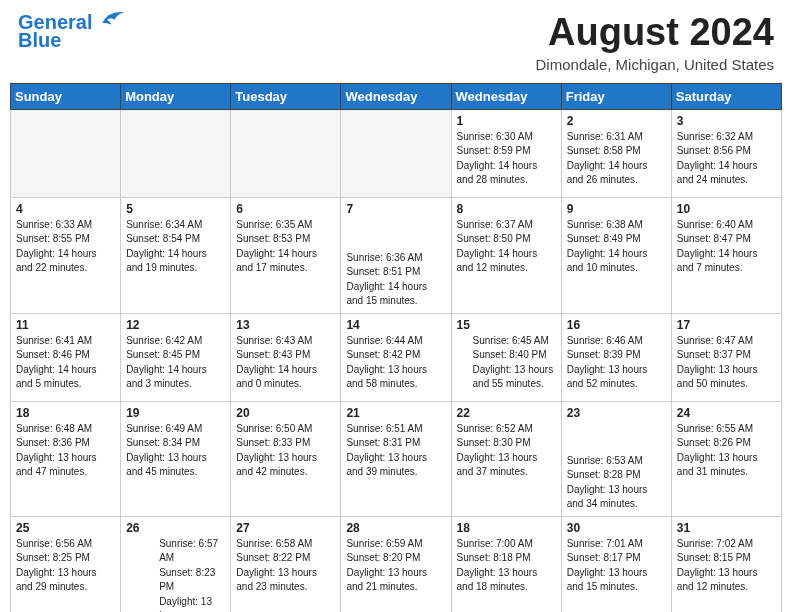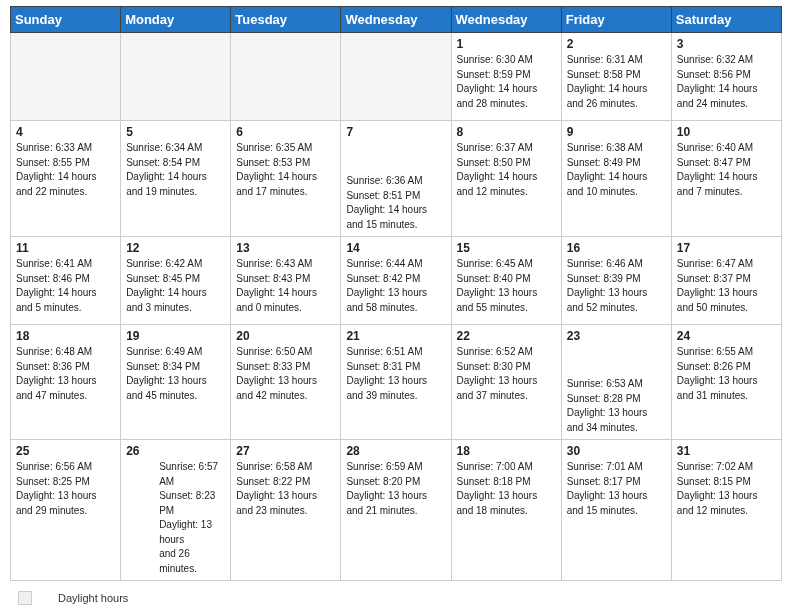--- a/index.html
+++ b/index.html
@@ -98,20 +98,37 @@
       border: 1px solid #ccc;
       display: inline-block;
       margin-right: 5px;
       vertical-align: middle;
     }
   </style>
 </head>
 <body>
 
 <div class="page">
+  <div class="header">
+    <div class="logo">
+      <div style="display:flex;align-items:center;">
+        <div style="font-size:20px;font-weight:bold;color:#333;line-height:1;">
+          <span style="color:#2176C7;">General</span>
+        </div>
+        <svg width="32" height="20" viewBox="0 0 40 26" style="margin-left:2px;margin-top:-6px;">
+          <path d="M10,18 Q18,2 38,4 Q28,8 26,14 Q22,10 16,14 Q20,16 22,20 Q16,18 10,18Z" fill="#2176C7"></path>
+        </svg>
+      </div>
+      <div style="font-size:20px;font-weight:bold;color:#2176C7;line-height:1;margin-top:-2px;">Blue</div>
+    </div>
+    <div class="title-block">
+      <div class="main-title">August 2024</div>
+      <div class="subtitle">Dimondale, Michigan, United States</div>
+    </div>
+  </div>
 
   <div class="calendar">
     <table>
       <thead>
         <tr>
         <th>Sunday</th>
             <th>Monday</th>
             <th>Tuesday</th>
             <th>Wednesday</th>
             <th>Wednesday</th>
@@ -222,21 +239,21 @@
             </td>
             <td>
               <span class="day-num">14</span>
               <div class="day-info" style="white-space: pre-line;">Sunrise: 6:44 AM
 Sunset: 8:42 PM
 Daylight: 13 hours
 and 58 minutes.</div>
             </td>
             <td>
               <span class="day-num">15</span>
-              <div class="day-info" style="white-space: pre-line;">Sunrise: 6:45 AM
+              <div class="day-info" style="white-space: pre-line; margin-left: 16px;">Sunrise: 6:45 AM
 Sunset: 8:40 PM
 Daylight: 13 hours
 and 55 minutes.</div>
             </td>
             <td>
               <span class="day-num">16</span>
               <div class="day-info" style="white-space: pre-line;">Sunrise: 6:46 AM
 Sunset: 8:39 PM
 Daylight: 13 hours
 and 52 minutes.</div>

